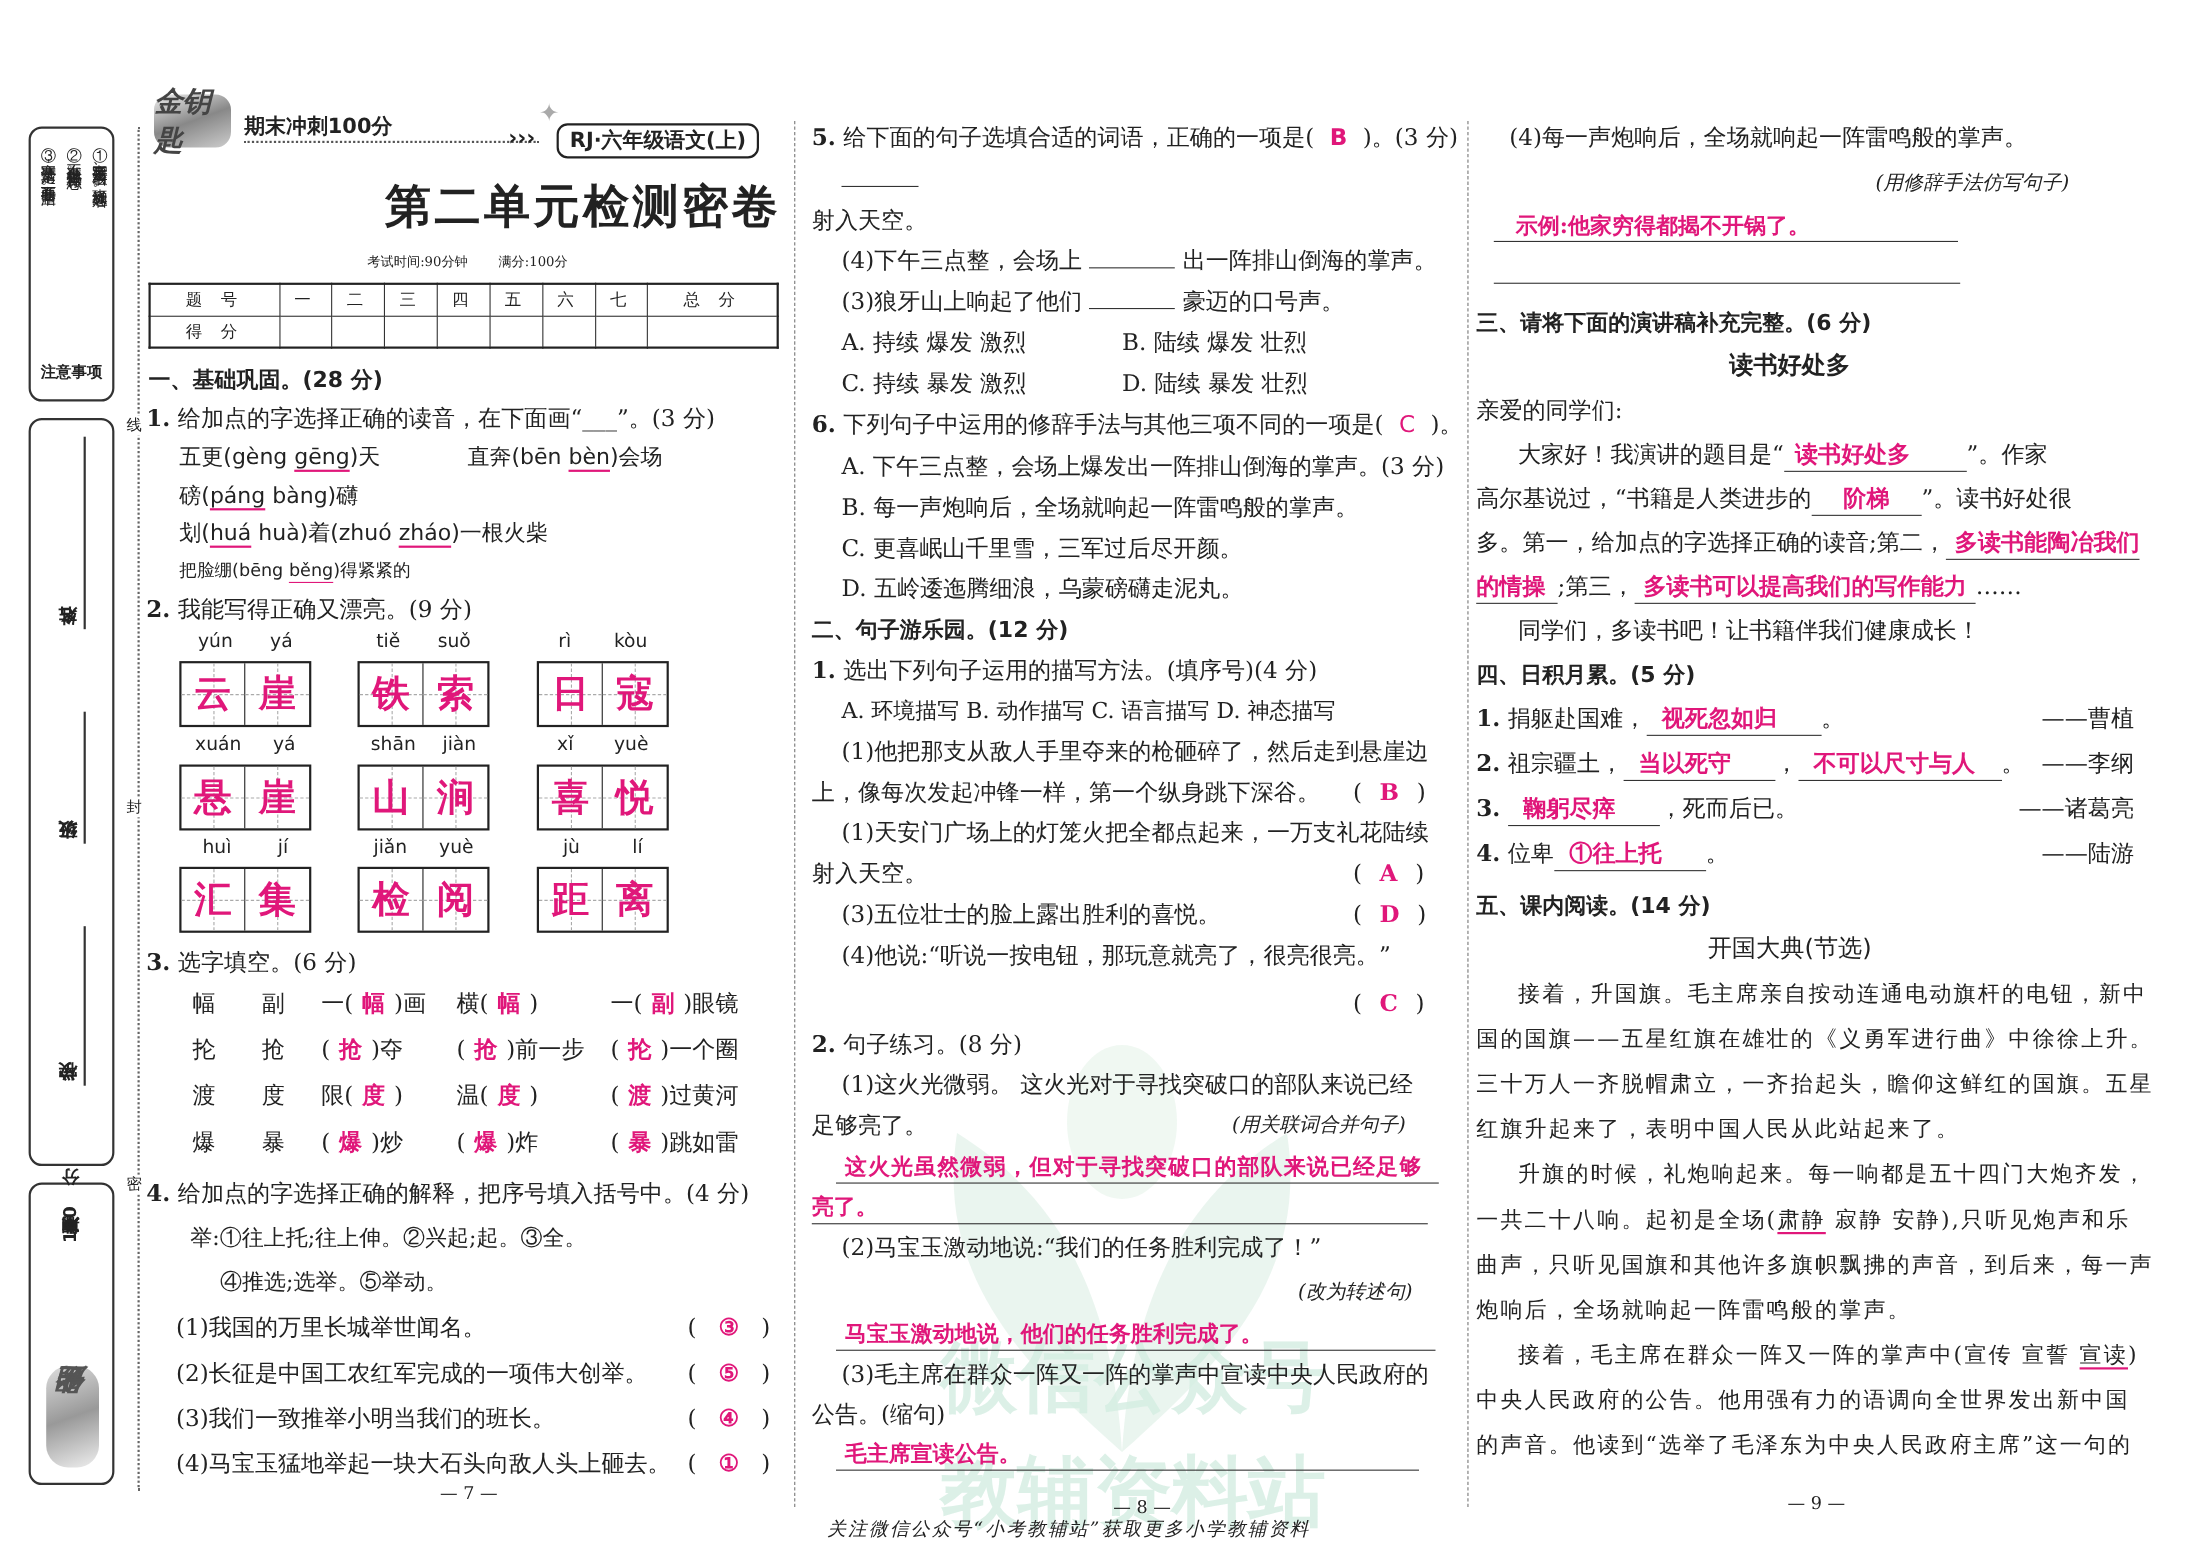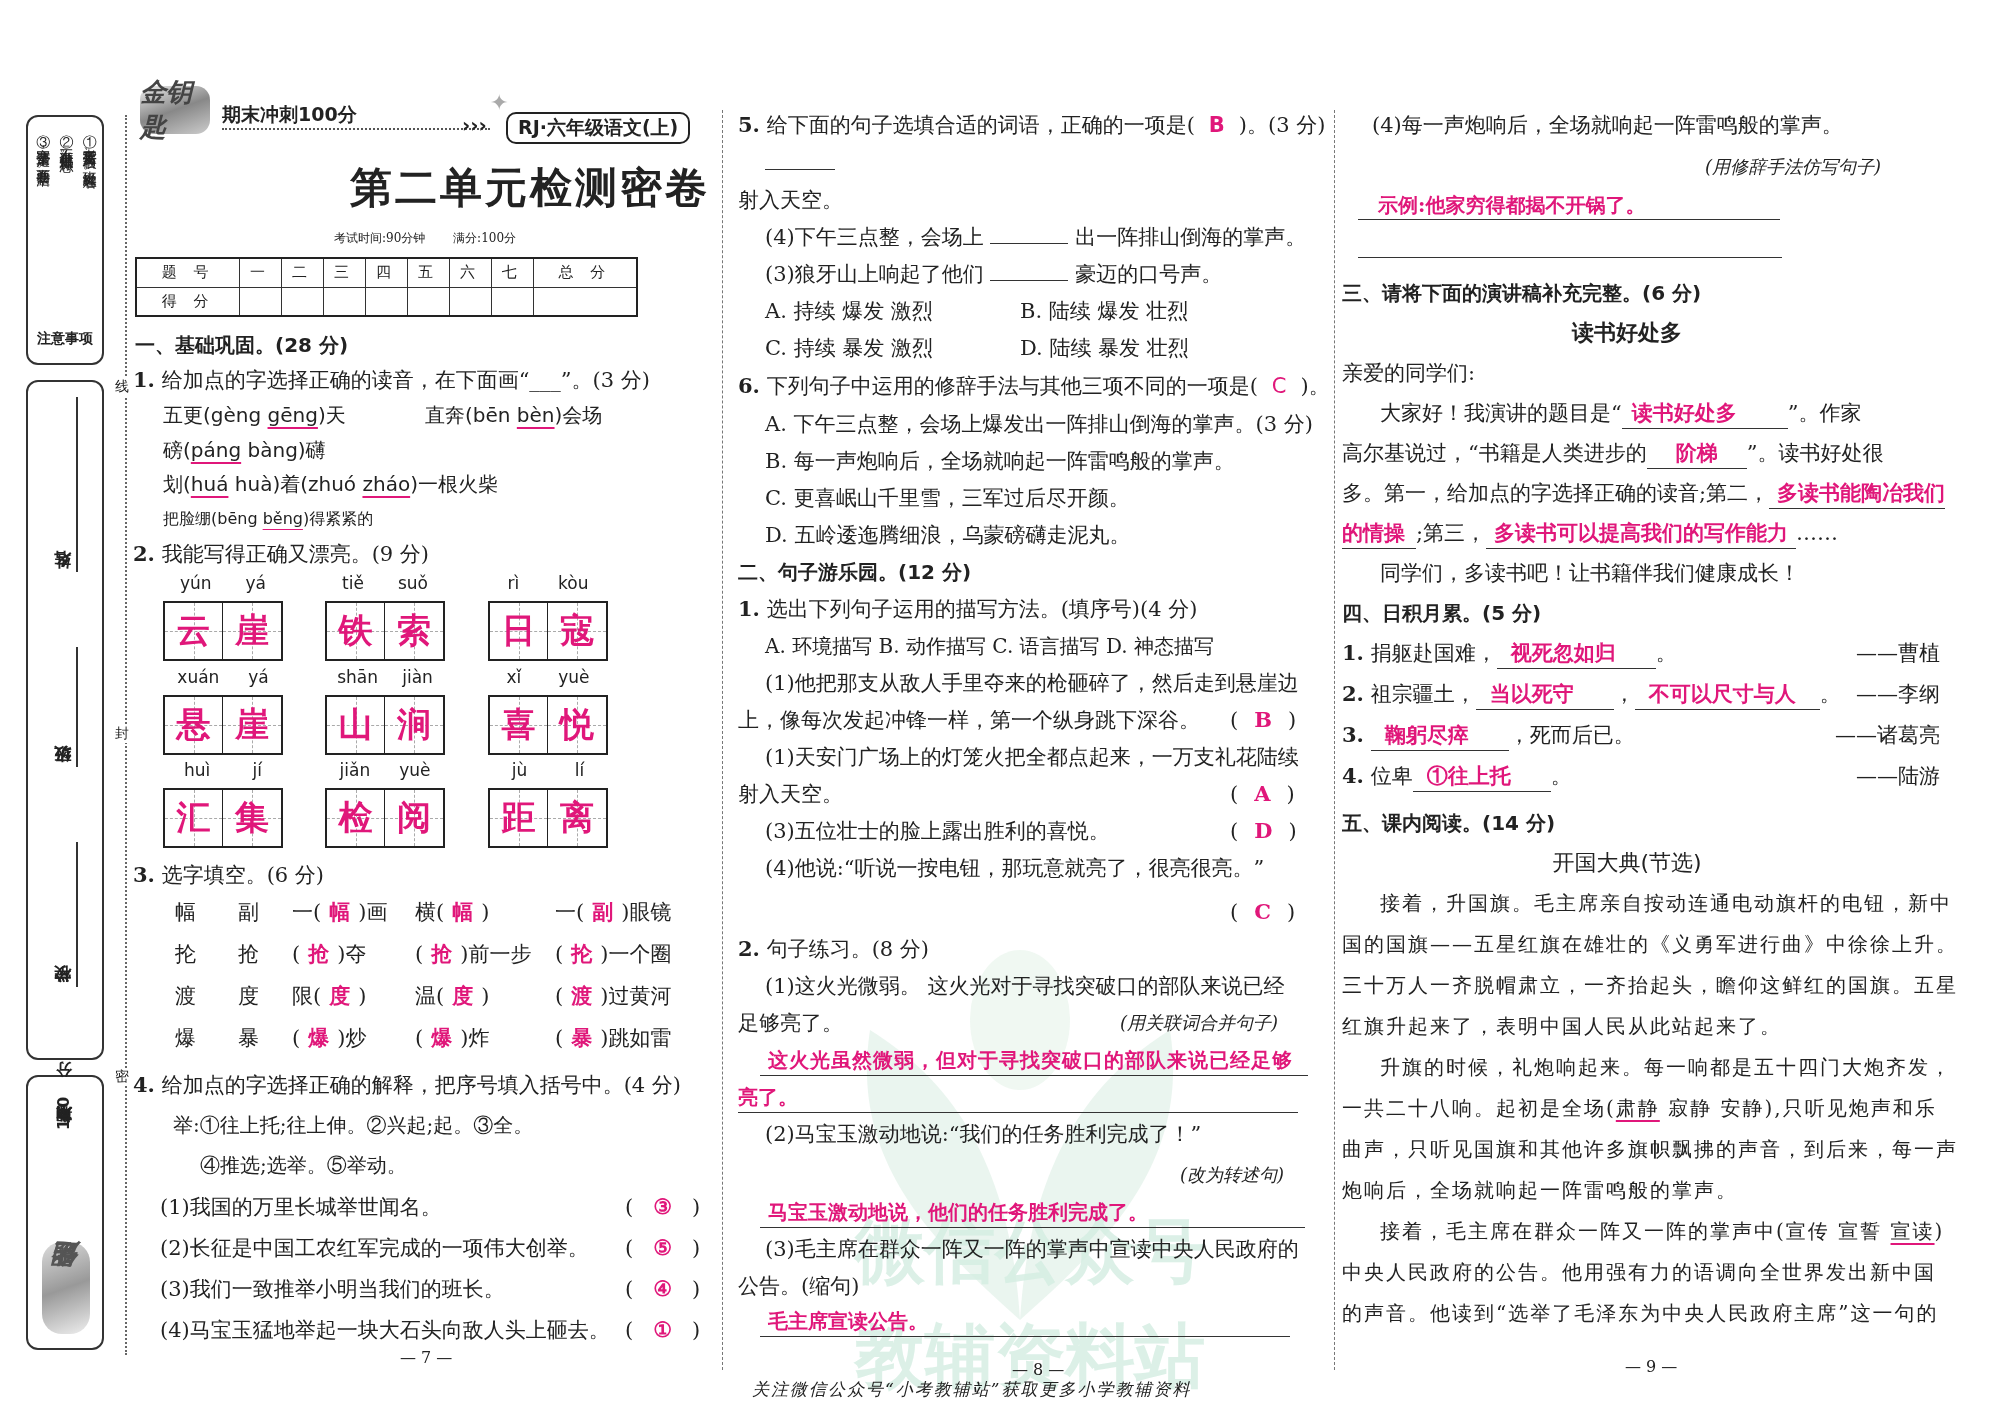--- a/index.html
+++ b/index.html
@@ -23,21 +23,21 @@
 
 .logo{position:absolute;left:140px;top:86px;width:70px;height:48px;border-radius:14px;background:linear-gradient(160deg,#eee,#888 50%,#ccc);color:#444;font-size:26px;font-weight:bold;font-style:italic;display:flex;align-items:center;justify-content:center}
 .hdr-title{position:absolute;left:222px;top:102px;font-size:19px;font-weight:bold;font-family:"DejaVu Sans",sans-serif}
 .hdr-dots{position:absolute;left:222px;top:128px;width:268px;border-bottom:2px dotted #555}
 .hdr-arrows{position:absolute;left:462px;top:113px;font-size:20px;font-weight:bold;font-family:"DejaVu Sans",sans-serif}
 .sparkle{position:absolute;left:490px;top:90px;color:#aaa;font-size:22px}
 .grade-pill{position:absolute;left:506px;top:112px;padding:1px 10px;border:2px solid #222;border-radius:10px;font-size:19px;font-weight:bold;font-family:"DejaVu Sans",sans-serif}
 .main-title{position:absolute;left:140px;top:160px;width:570px;text-align:right;font-size:42px;font-weight:bold;letter-spacing:3px}
 .exam-meta{position:absolute;left:140px;top:230px;width:570px;text-align:center;font-size:12px}
 .exam-meta span{margin:0 12px}
-table.score{position:absolute;left:135px;top:257px;width:503px;border-collapse:collapse;border:2px solid #222}
+table.score{position:absolute;left:135px;top:257px;width:573px;border-collapse:collapse;border:2px solid #222}
 table.score td{border:1px solid #333;height:29px;text-align:center;font-size:15px;letter-spacing:6px}
 
 .line{position:absolute;white-space:nowrap;line-height:30px}
 .sec{font-weight:bold;font-family:"DejaVu Sans",sans-serif;font-size:20px}
 .qn{font-weight:bold}
 .ul{text-decoration:underline;text-decoration-color:#e0177a;text-underline-offset:5px}
 .blank{display:inline-block;border-bottom:1.5px solid #333;vertical-align:baseline}
 .ansline{position:absolute;border-bottom:1.5px solid #333}
 
 .grid-group{position:absolute;width:120px}

